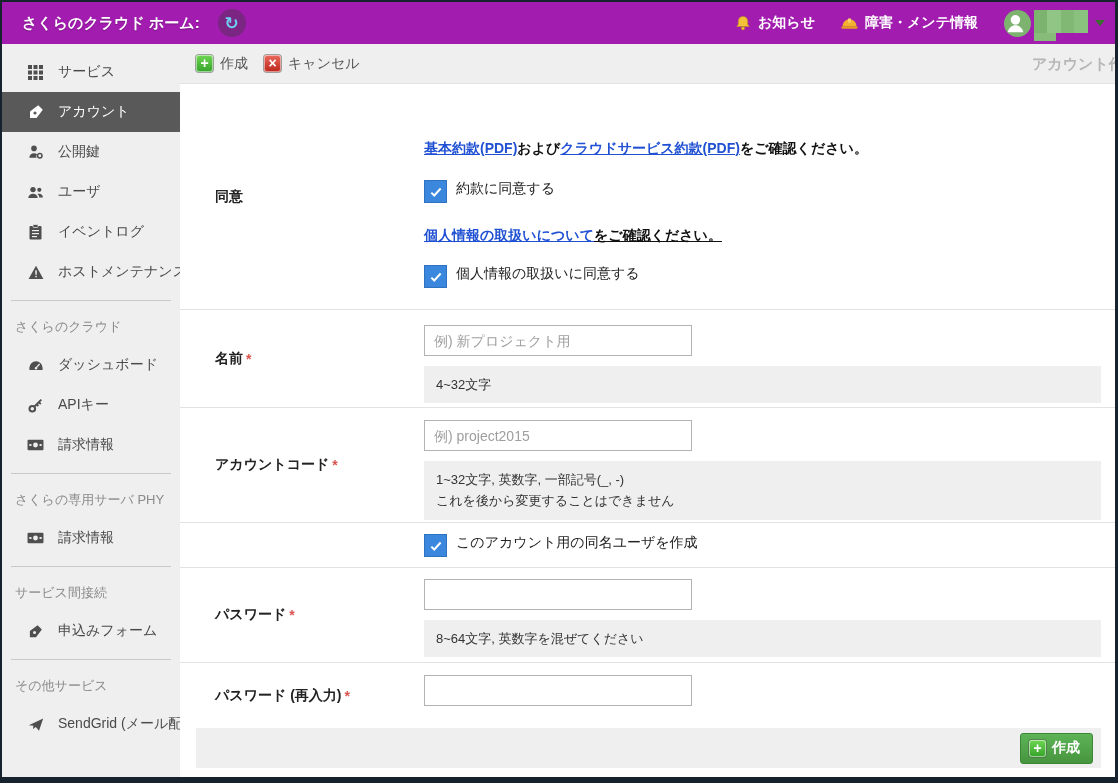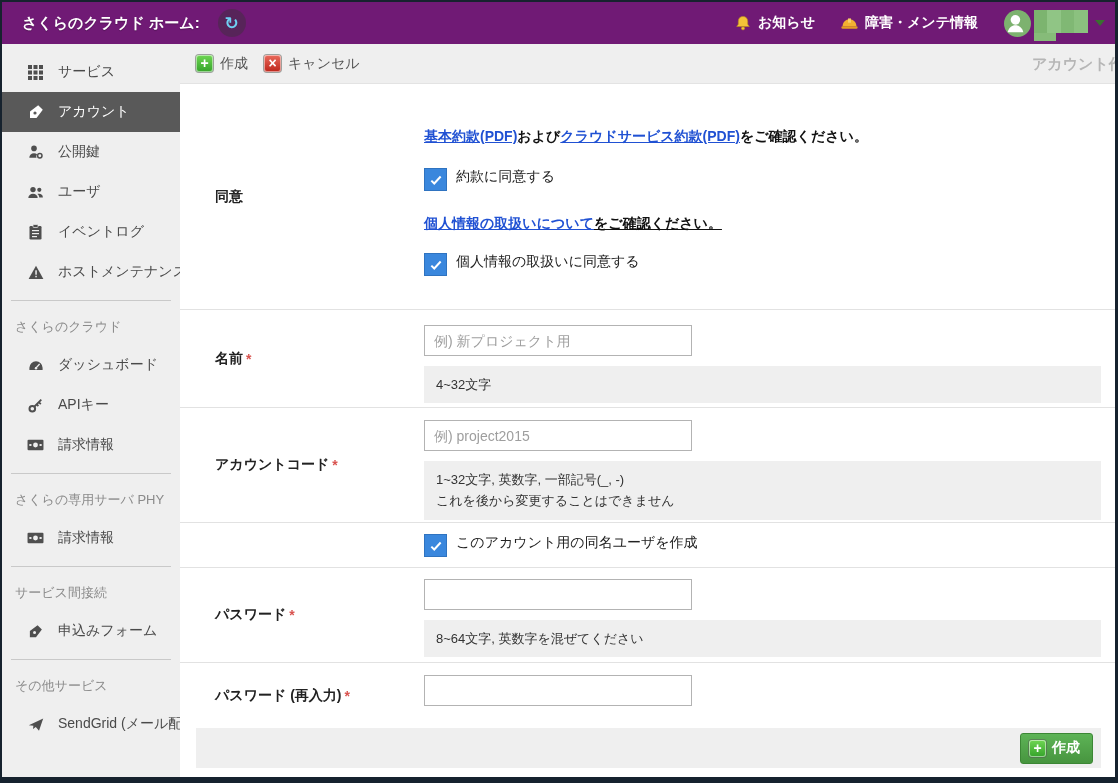--- a/index.html
+++ b/index.html
@@ -11,21 +11,21 @@
   
   .edge{position:absolute;background:#16222e;z-index:60;}
   .edge-top{left:0;top:0;width:1118px;height:2px;}
   .edge-left{left:0;top:0;width:2px;height:777px;}
   .edge-right{right:0;top:0;width:3px;height:777px;}
   .edge-bottom{left:0;top:777px;width:1118px;height:6px;}
 
   
   .header{
     position:absolute;left:2px;top:2px;width:1113px;height:42px;
-    background:#701a75;display:flex;align-items:center;box-sizing:border-box;
+    background:#a21caf;display:flex;align-items:center;box-sizing:border-box;
   }
   .hdr-title{margin-left:20px;color:#fff;font-weight:bold;font-size:15px;text-shadow:0 1px 1px rgba(0,0,0,.25);white-space:nowrap;}
   .refresh-btn{
     margin-left:18px;width:28px;height:28px;border-radius:50%;
     background:rgba(25,66,18,.28);display:flex;align-items:center;justify-content:center;
     color:#6fd0f2;font-size:17px;font-weight:bold;cursor:pointer;user-select:none;
   }
   .hdr-right{margin-left:auto;display:flex;align-items:center;margin-right:8px;}
   .hdr-item{display:flex;align-items:center;color:#fff;font-weight:bold;font-size:14px;margin-right:26px;cursor:pointer;white-space:nowrap;}
   .hdr-item svg{margin-right:7px;}
@@ -68,21 +68,21 @@
   .page-title{position:absolute;left:852px;top:11px;font-size:15px;font-weight:bold;color:#b6b6b6;white-space:nowrap;}
 
   
   .formarea{position:absolute;left:180px;top:84px;width:935px;background:#fff;box-sizing:border-box;}
   .frow{display:flex;border-bottom:1px solid #e2e2e2;box-sizing:border-box;}
   .flabel{width:244px;padding-left:35px;box-sizing:border-box;display:flex;align-items:center;font-weight:bold;font-size:14px;color:#222;flex:none;white-space:nowrap;}
   .fcontent{flex:1;padding-right:14px;box-sizing:border-box;}
   .req{color:#d9534f;margin-left:3px;font-weight:bold;}
 
   .row-agree{height:226px;}
-  .agree-content{padding-top:44px;}
+  .agree-content{padding-top:56px;}
   .textline{font-size:14px;font-weight:bold;color:#111;white-space:nowrap;}
   .textline a{color:#2051d3;text-decoration:underline;cursor:pointer;}
   .checkrow{display:flex;}
   .m-t22{margin-top:22px;}.m-t24{margin-top:24px;text-decoration:underline;}.m-t20{margin-top:20px;}
   .cbox{
     width:23px;height:23px;background:#3a87dd;border:1px solid #2f73c0;box-sizing:border-box;
     display:flex;align-items:center;justify-content:center;cursor:pointer;flex:none;
   }
   .cbox-label{margin-left:9px;font-size:14px;color:#222;white-space:nowrap;}
 

